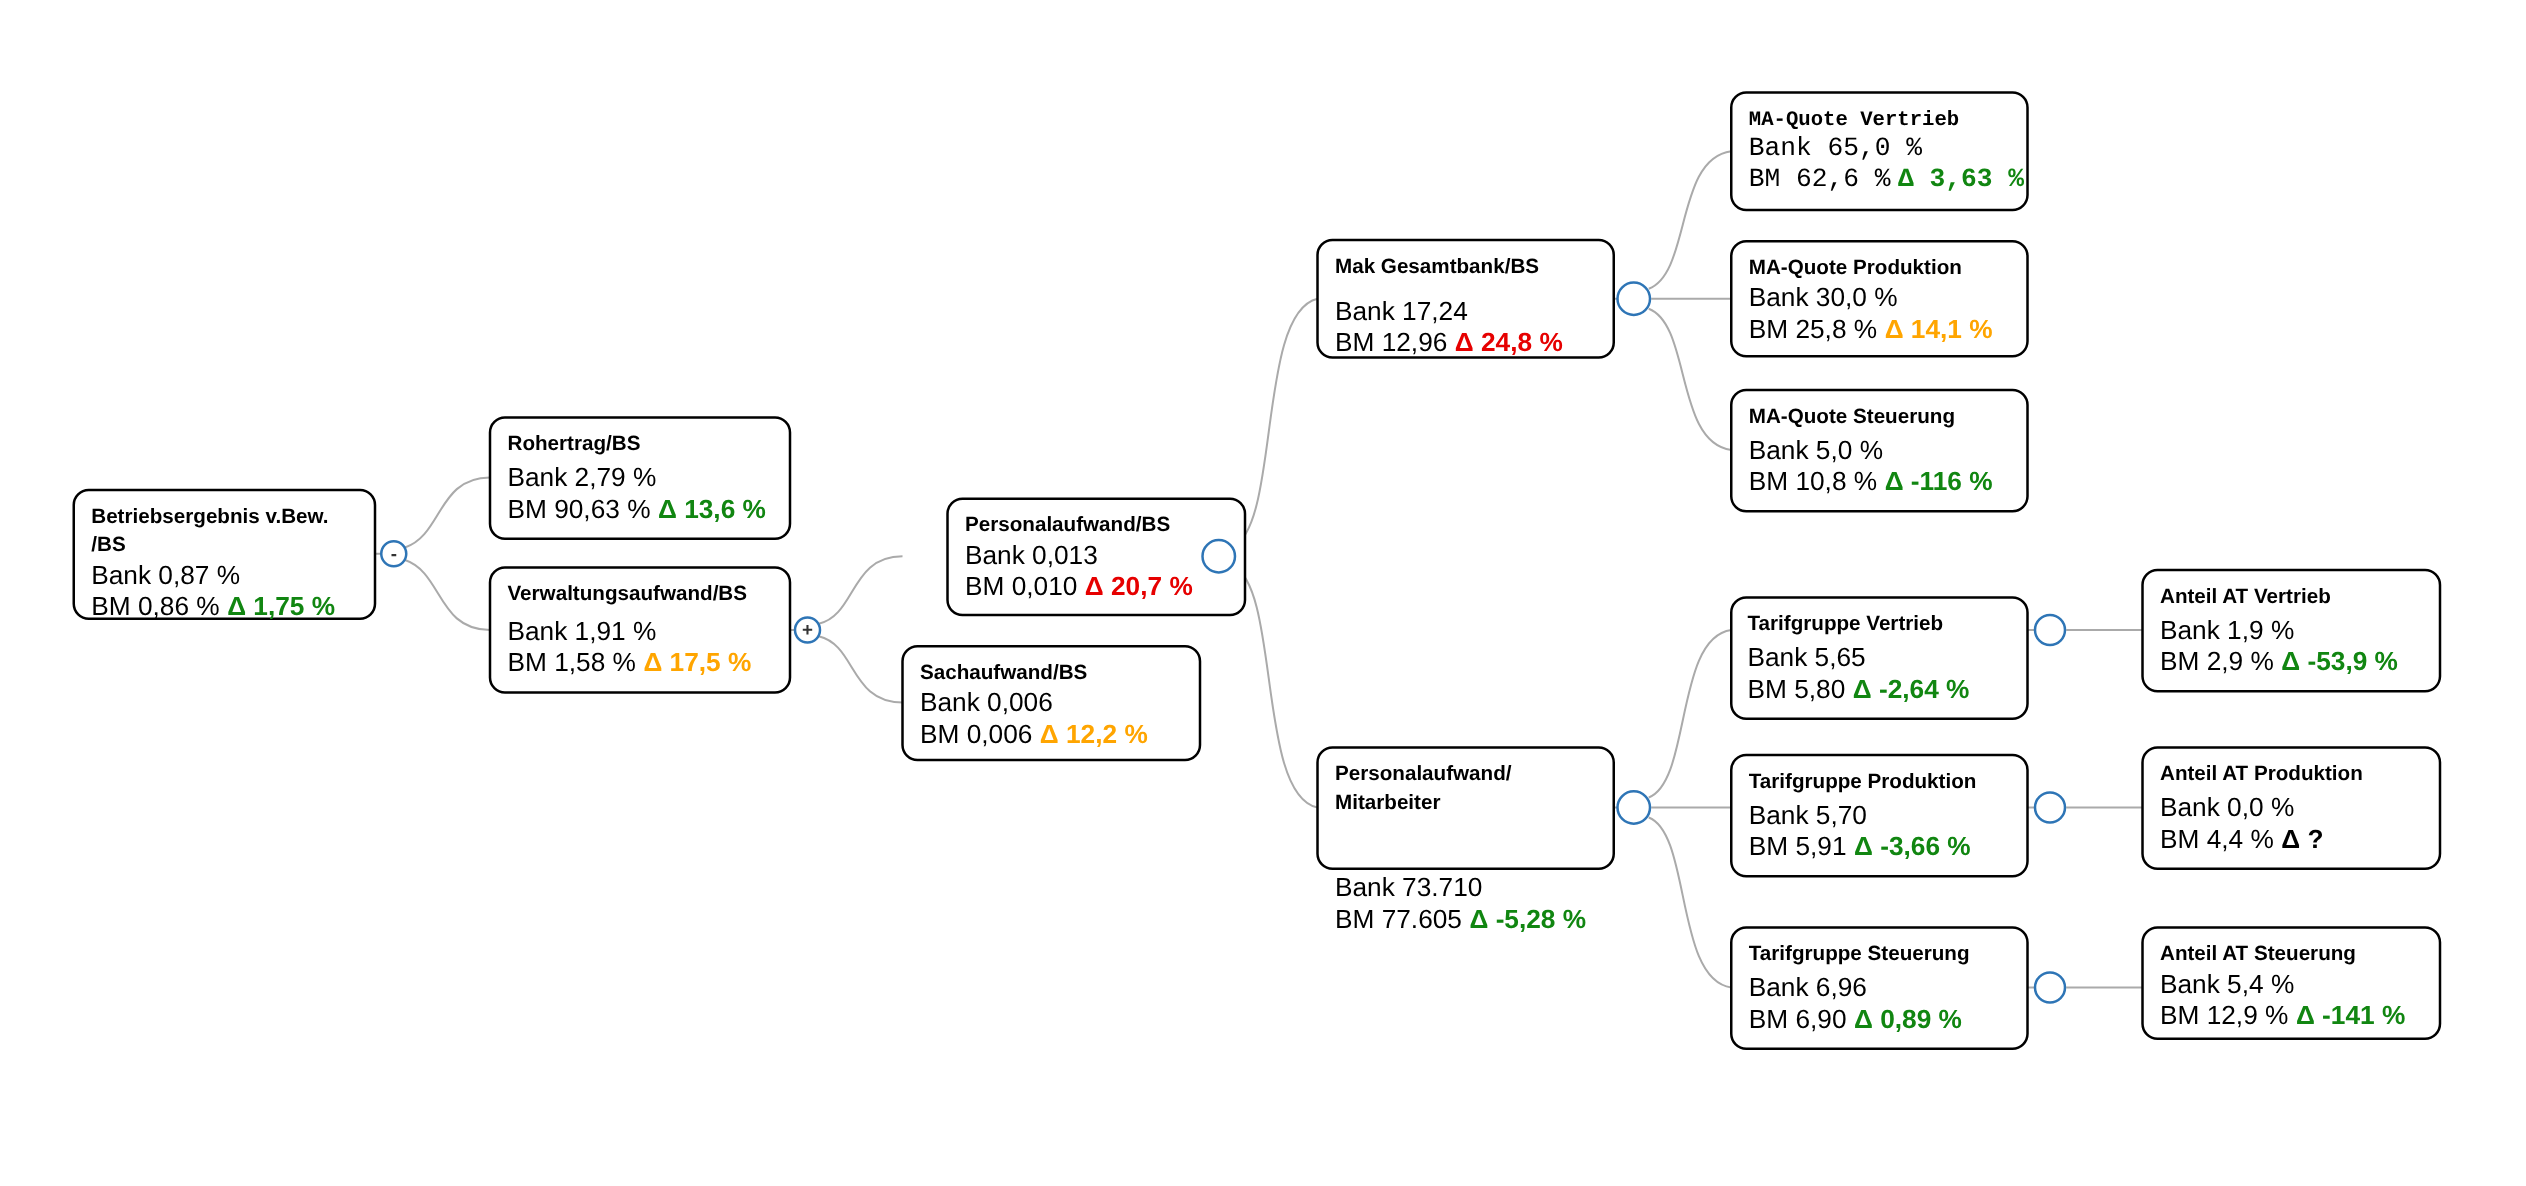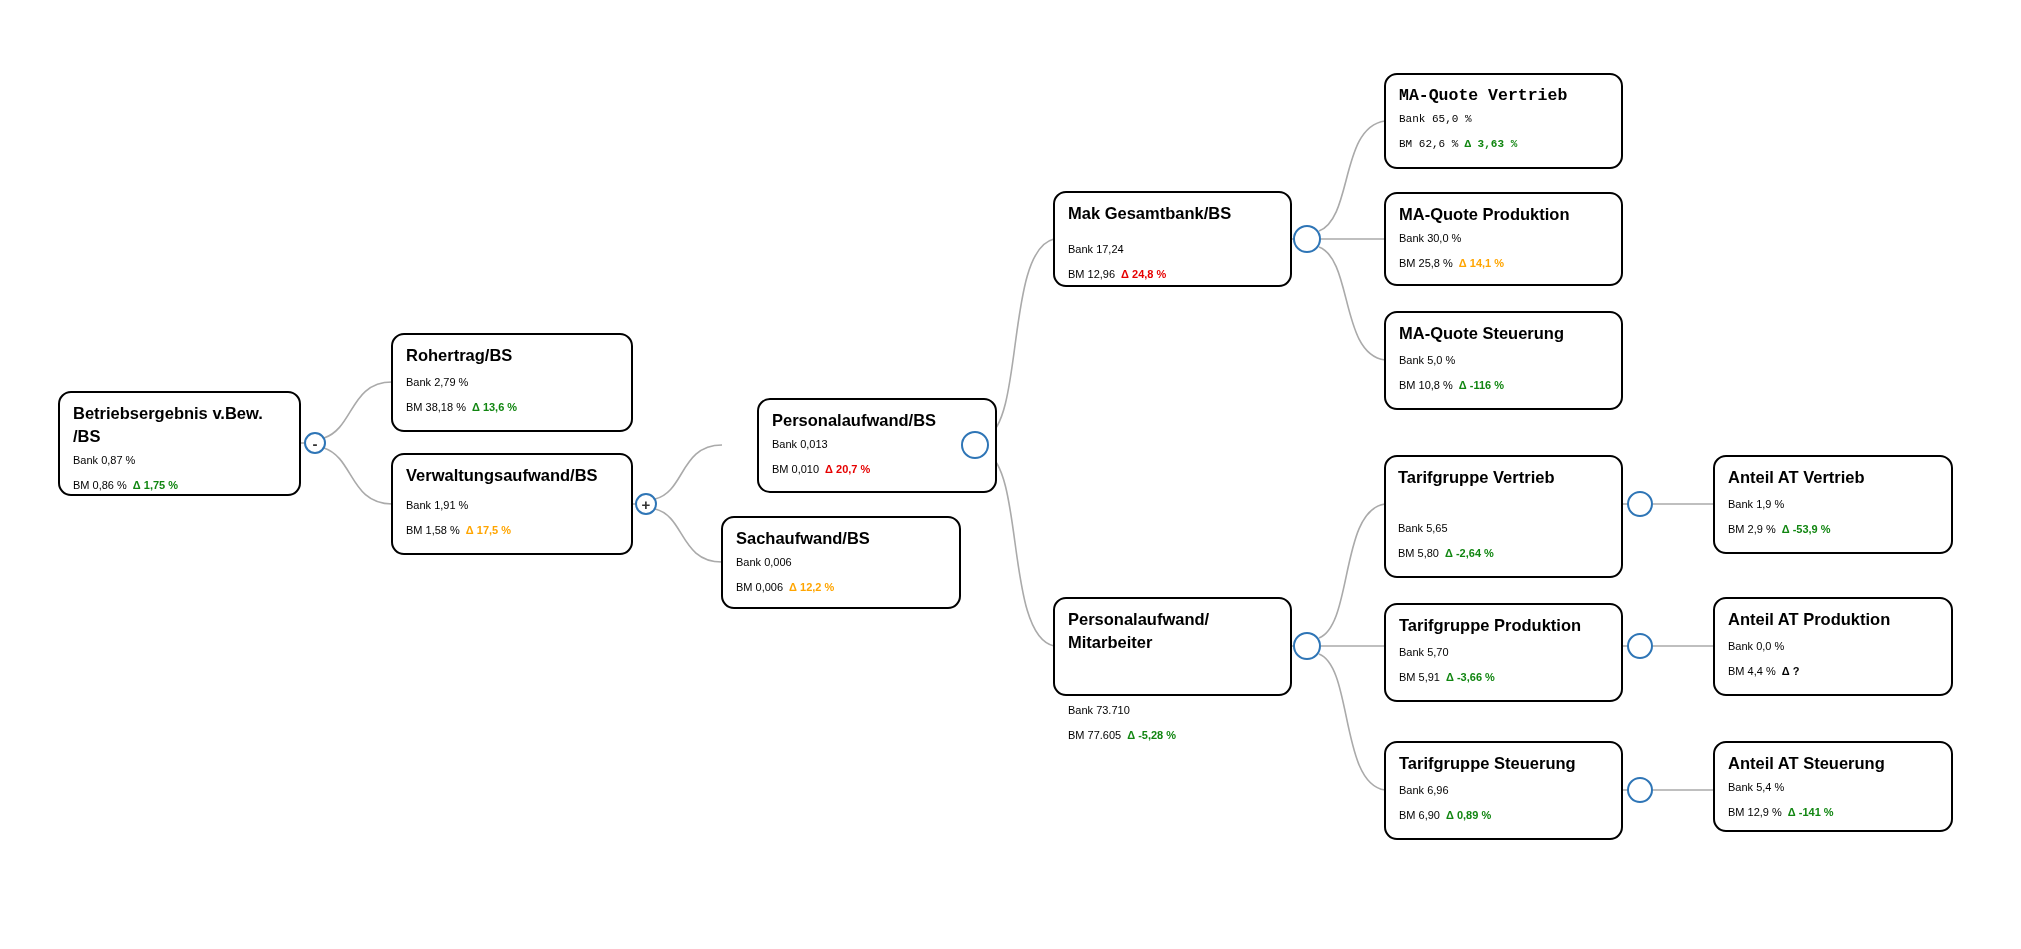--- a/index.html
+++ b/index.html
@@ -35,21 +35,21 @@
     z-index: 1;
   }
   .node .title {
     font-weight: bold;
     font-size: 16.5px;
     line-height: 23px;
     color: #000000;
     white-space: pre-line;
   }
   .node .data-block {
-    font-size: 11px;
+    font-size: 21px;
     line-height: 25px;
     color: #000000;
     white-space: nowrap;
   }
   .delta {
     font-weight: bold;
     margin-left: 6px;
   }
   [data-color="green"]  { color: #118611; }
   [data-color="orange"] { color: #FFA500; }
@@ -142,21 +142,21 @@
     <div class="data-block">
       <div>Bank 0,87 %</div>
       <div><span>BM 0,86 %</span><span class="delta" data-color="green">Δ 1,75 %</span></div>
     </div>
   </div>
 
   <div class="node" style="left:391px; top:333px; width:242px; height:99px;">
     <div class="title">Rohertrag/BS</div>
     <div class="data-block">
       <div>Bank 2,79 %</div>
-      <div><span>BM 38,18 %</span><span class="delta" data-color="green">Δ 13,6 %</span></div>
+      <div><span>BM 90,63 %</span><span class="delta" data-color="green">Δ 13,6 %</span></div>
     </div>
   </div>
 
   <div class="node" style="left:391px; top:453px; width:242px; height:102px;">
     <div class="title">Verwaltungsaufwand/BS</div>
     <div class="data-block">
       <div>Bank 1,91 %</div>
       <div><span>BM 1,58 %</span><span class="delta" data-color="orange">Δ 17,5 %</span></div>
     </div>
   </div>
@@ -211,21 +211,21 @@
 
   <div class="node" style="left:1053px; top:597px; width:239px; height:99px;gap:44px;">
     <div class="title">Personalaufwand/
 Mitarbeiter</div>
     <div class="data-block">
       <div>Bank 73.710</div>
       <div><span>BM 77.605</span><span class="delta" data-color="green">Δ -5,28 %</span></div>
     </div>
   </div>
 
-  <div class="node" style="left:1384px; top:455px; width:239px; height:123px;padding-left:12px;">
+  <div class="node" style="left:1384px; top:477px; width:239px; height:99px;padding-left:12px;">
     <div class="title">Tarifgruppe Vertrieb</div>
     <div class="data-block">
       <div>Bank 5,65</div>
       <div><span>BM 5,80</span><span class="delta" data-color="green">Δ -2,64 %</span></div>
     </div>
   </div>
 
   <div class="node" style="left:1713px; top:455px; width:240px; height:99px;">
     <div class="title">Anteil AT Vertrieb</div>
     <div class="data-block">

